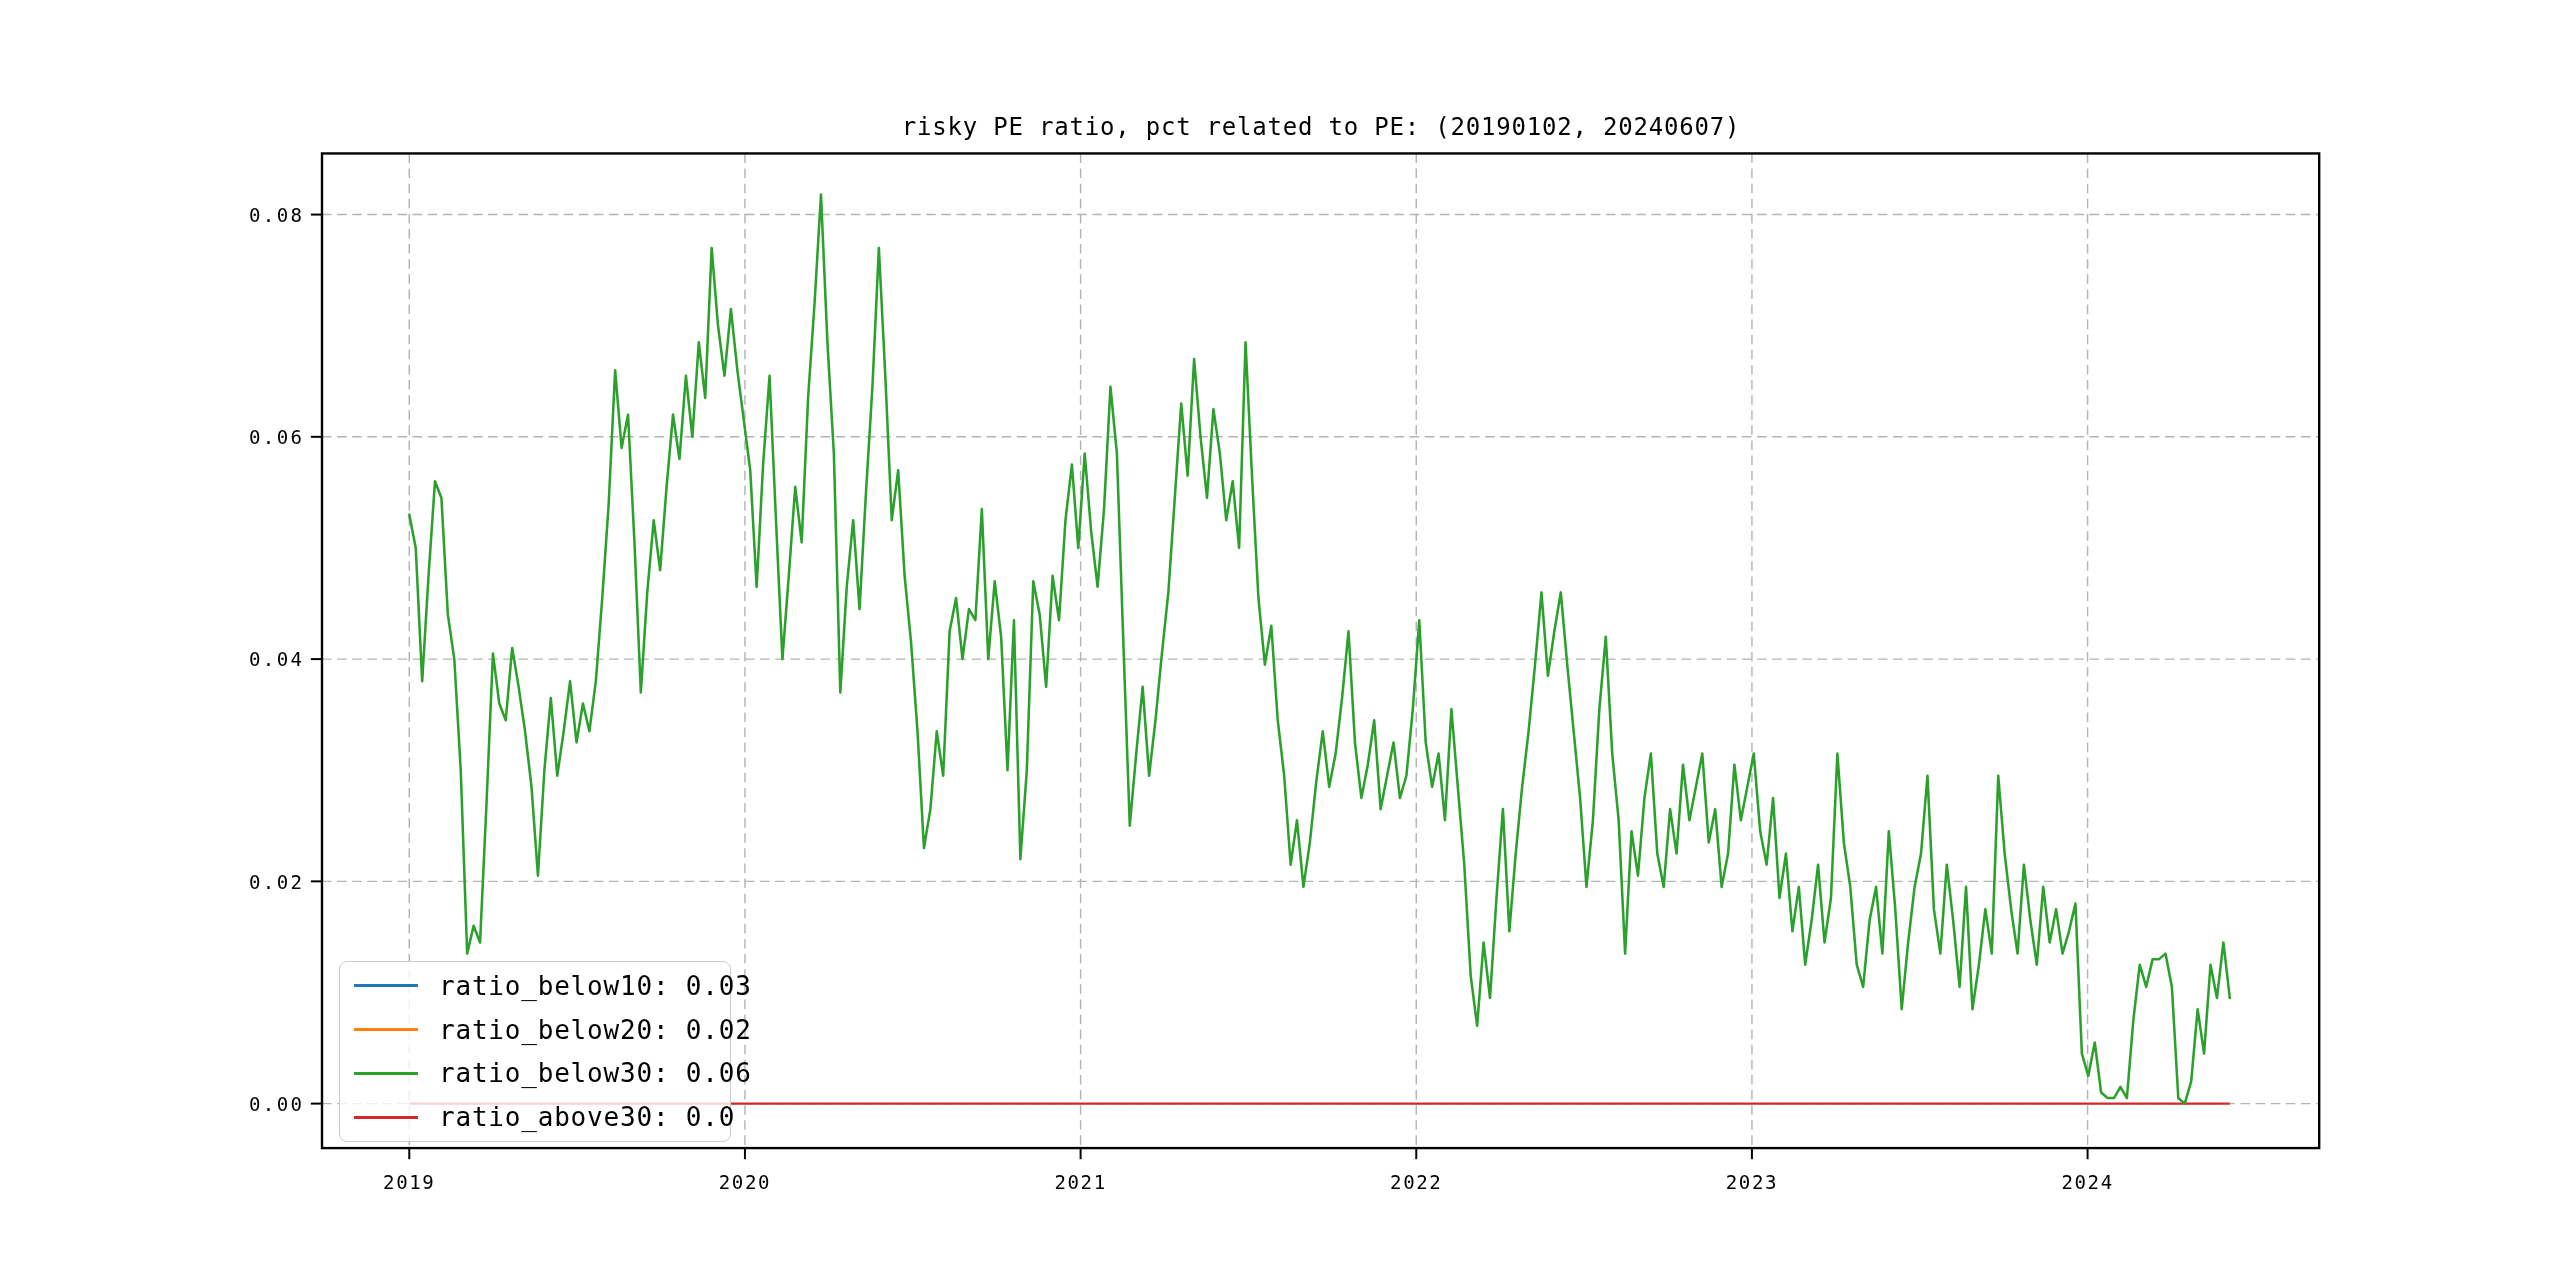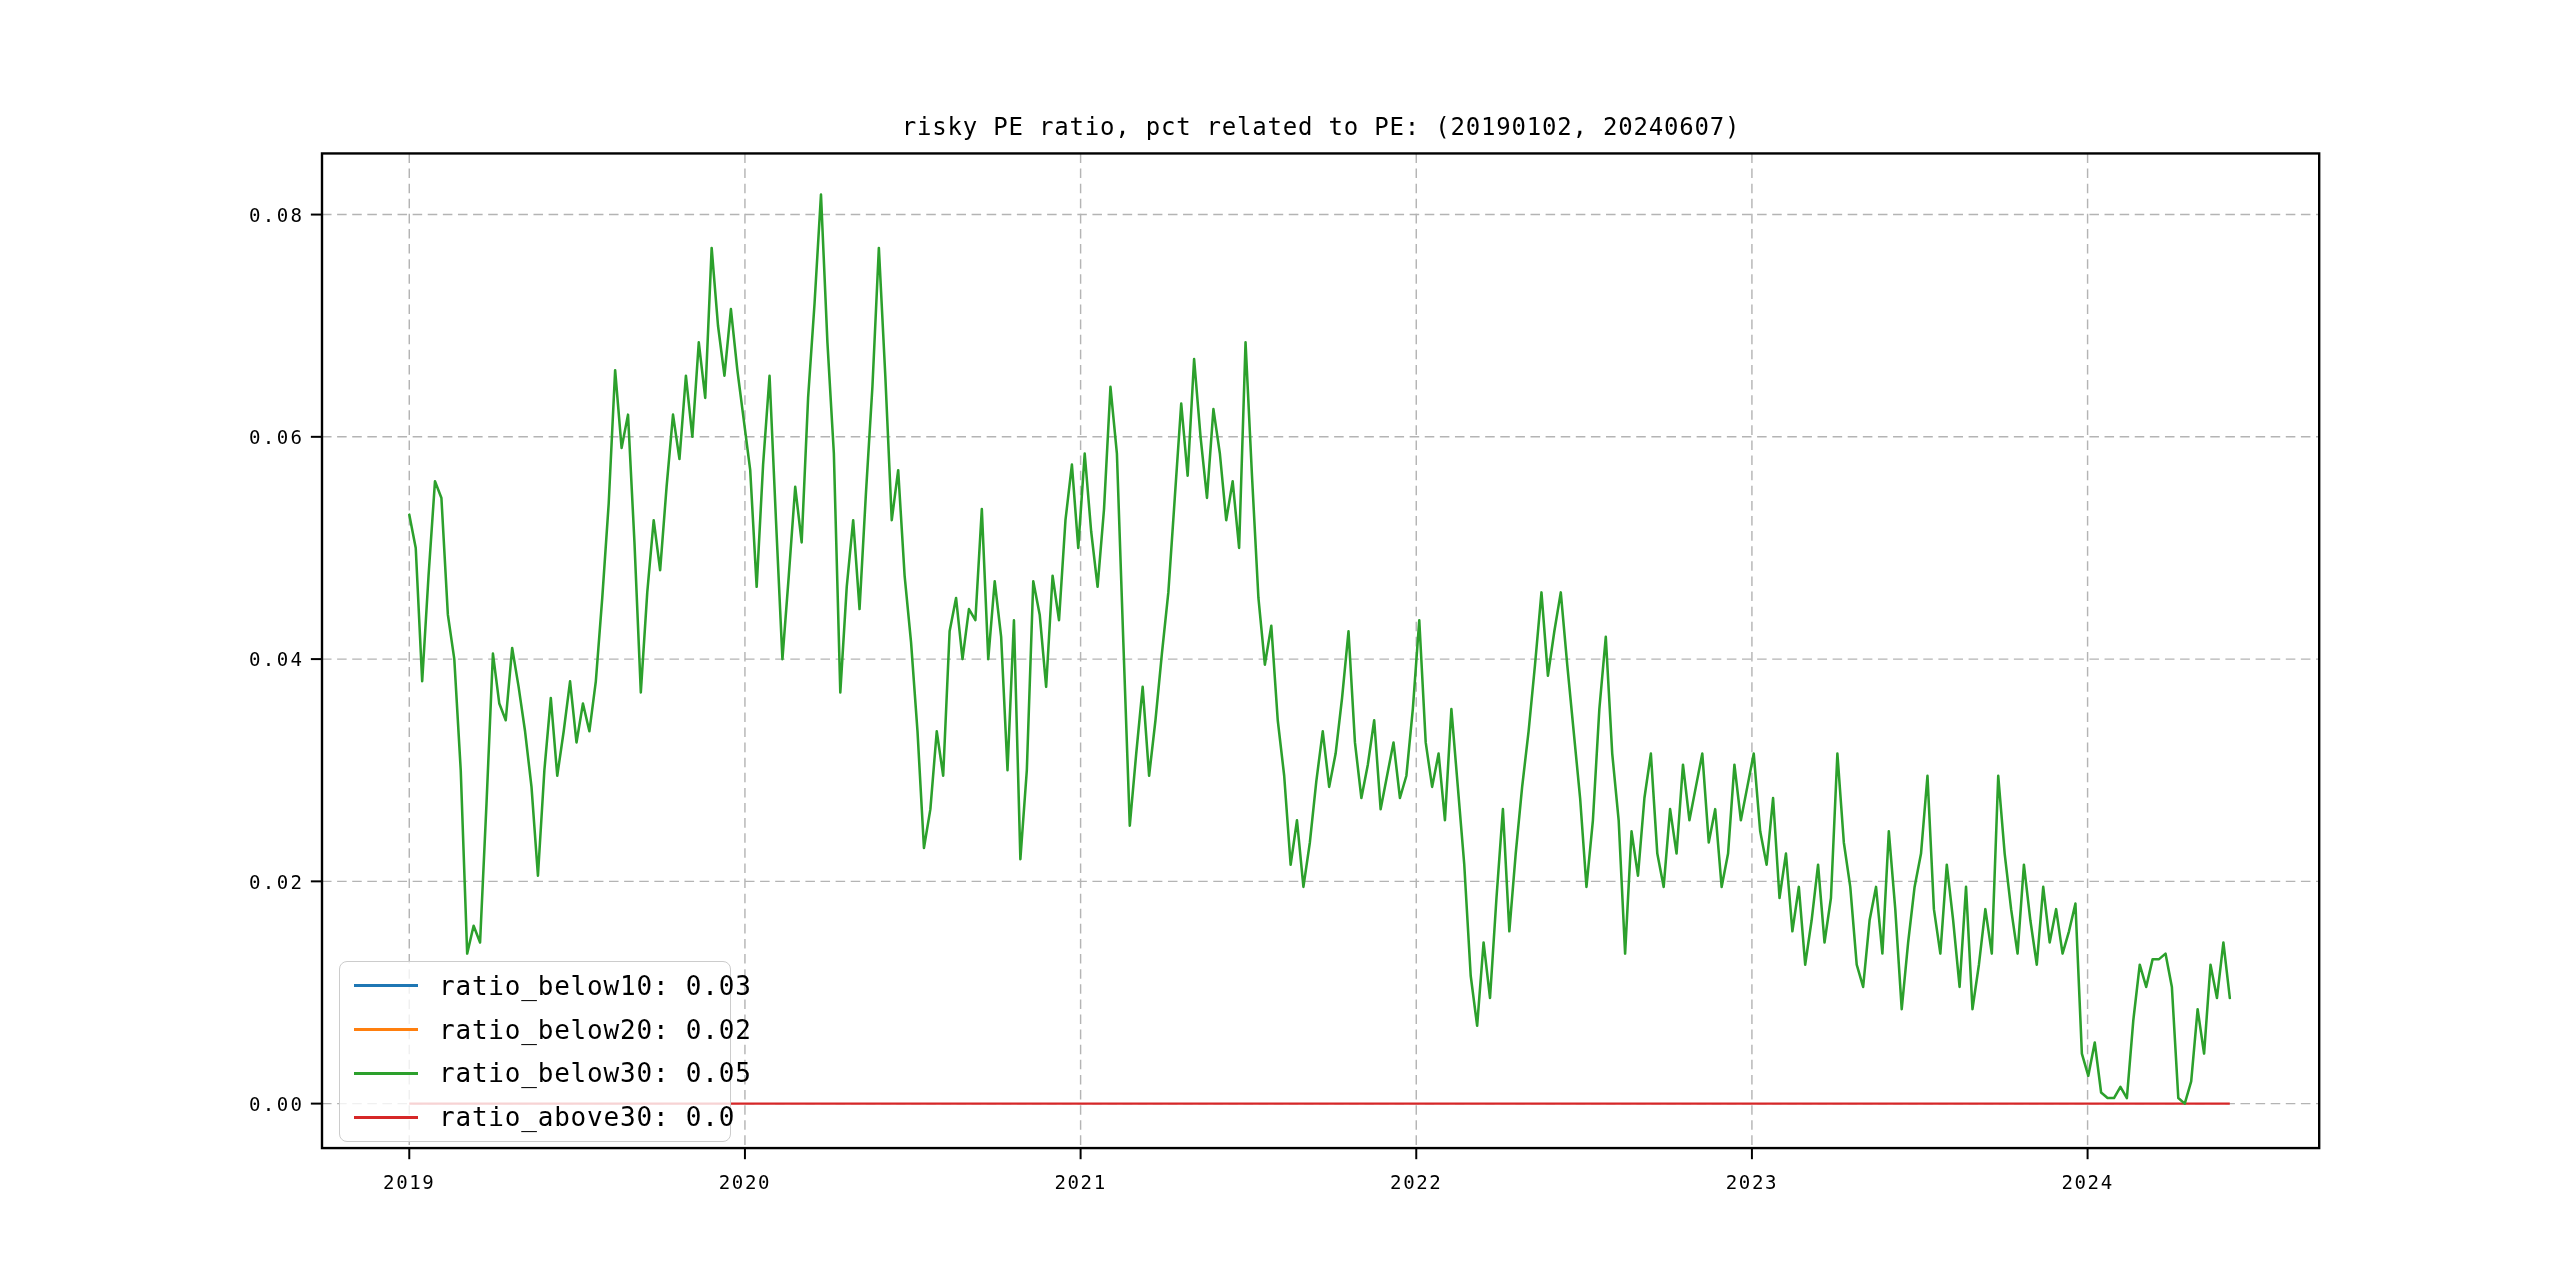--- a/index.html
+++ b/index.html
@@ -65,21 +65,21 @@
       <div class="legend-row">
         <div class="legend-swatch" style="background: rgb(31, 119, 180);"></div>
         <span class="legend-label">ratio_below10: 0.03</span>
       </div>
       <div class="legend-row">
         <div class="legend-swatch" style="background: rgb(255, 127, 14);"></div>
         <span class="legend-label">ratio_below20: 0.02</span>
       </div>
       <div class="legend-row">
         <div class="legend-swatch" style="background: rgb(44, 160, 44);"></div>
-        <span class="legend-label">ratio_below30: 0.05</span>
+        <span class="legend-label">ratio_below30: 0.06</span>
       </div>
       <div class="legend-row">
         <div class="legend-swatch" style="background: rgb(214, 39, 40);"></div>
         <span class="legend-label">ratio_above30: 0.0</span>
       </div>
     </div>
 </div>
 
 
 </body></html>

